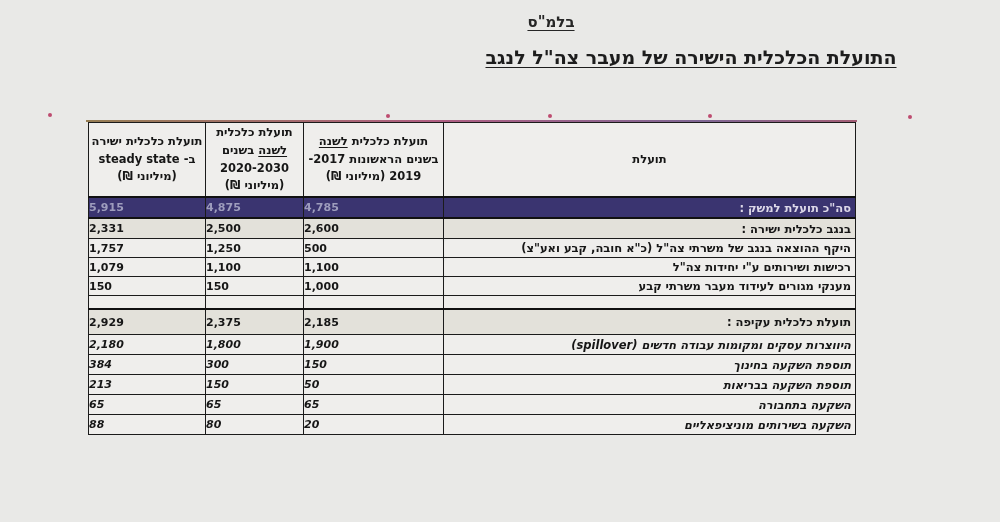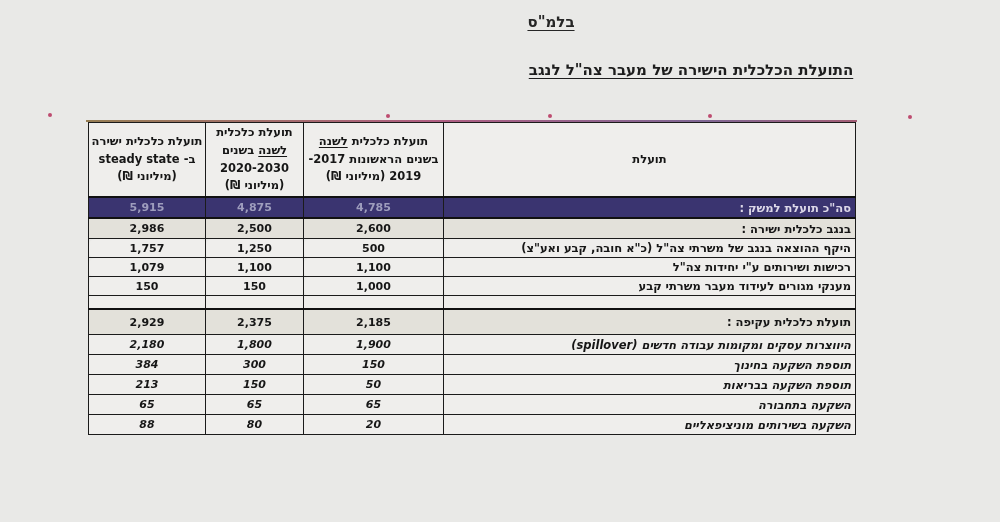--- a/index.html
+++ b/index.html
@@ -9,22 +9,22 @@
     font-family:"DejaVu Sans",sans-serif;
     color:#161616;
   }
   
   .classification{
     position:absolute;top:13px;left:551px;transform:translateX(-50%);
     font-size:15px;font-weight:bold;color:#262626;
     text-decoration:underline;text-underline-offset:3px;white-space:nowrap;
   }
   .doc-title{
-    position:absolute;top:61px;left:691px;transform:translateX(-50%);
-    font-size:15px;font-weight:bold;color:#1d1d1d;
+    position:absolute;top:46px;left:691px;transform:translateX(-50%);
+    font-size:19px;font-weight:bold;color:#1d1d1d;
     text-decoration:underline;text-underline-offset:3px;white-space:nowrap;
   }
   
   .table-wrap{position:absolute;left:88px;top:122px;width:767px;}
   .table-wrap::before{ 
     content:"";position:absolute;top:-2px;left:-2px;right:-2px;height:2px;
     background:linear-gradient(90deg,#7a5a22,#9c2f5f 45%,#5c3b78 80%,#8c2f4f);
     opacity:.75;
   }
   table{border-collapse:collapse;direction:rtl;width:767px;table-layout:fixed;}
@@ -42,21 +42,21 @@
     height:73px;vertical-align:middle;text-align:center;
     font-size:11.5px;font-weight:bold;line-height:1.55;
     border-bottom:2.5px solid #111;
   }
   .u{text-decoration:underline;text-underline-offset:2px;}
   td.label{
     text-align:right;padding:0 4px 0 2px;font-size:11.5px;font-weight:bold;
     white-space:nowrap;vertical-align:middle;
   }
   td.num{
-    text-align:center;font-size:11px;font-weight:bold;vertical-align:middle;
+    text-align:left;font-size:11px;font-weight:bold;vertical-align:middle;
   }
   tr.total td{
     height:19px;background:#3a3470;border-bottom:2px solid #111;
   }
   tr.total td.label{color:#dcd8e8;}
   tr.total td.num{color:#9e9dbd;}
   tr.section td{
     background-color:#e3e1da;
     background-image:radial-gradient(#cbc8bd 0.8px, transparent 0.9px);
     background-size:6px 4px;
@@ -110,21 +110,21 @@
       <tr class="total">
         <td class="label">סה"כ תועלת למשק :</td>
         <td class="num">4,785</td>
         <td class="num">4,875</td>
         <td class="num">5,915</td>
       </tr>
       <tr class="section sec-direct">
         <td class="label">בנגב כלכלית ישירה :</td>
         <td class="num">2,600</td>
         <td class="num">2,500</td>
-        <td class="num">2,986</td>
+        <td class="num">2,331</td>
       </tr>
       <tr class="item">
         <td class="label">היקף ההוצאה בנגב של משרתי צה"ל (כ"א חובה, קבע ואע"צ)</td>
         <td class="num">500</td>
         <td class="num">1,250</td>
         <td class="num">1,757</td>
       </tr>
       <tr class="item">
         <td class="label">רכישות ושירותים ע"י יחידות צה"ל</td>
         <td class="num">1,100</td>

